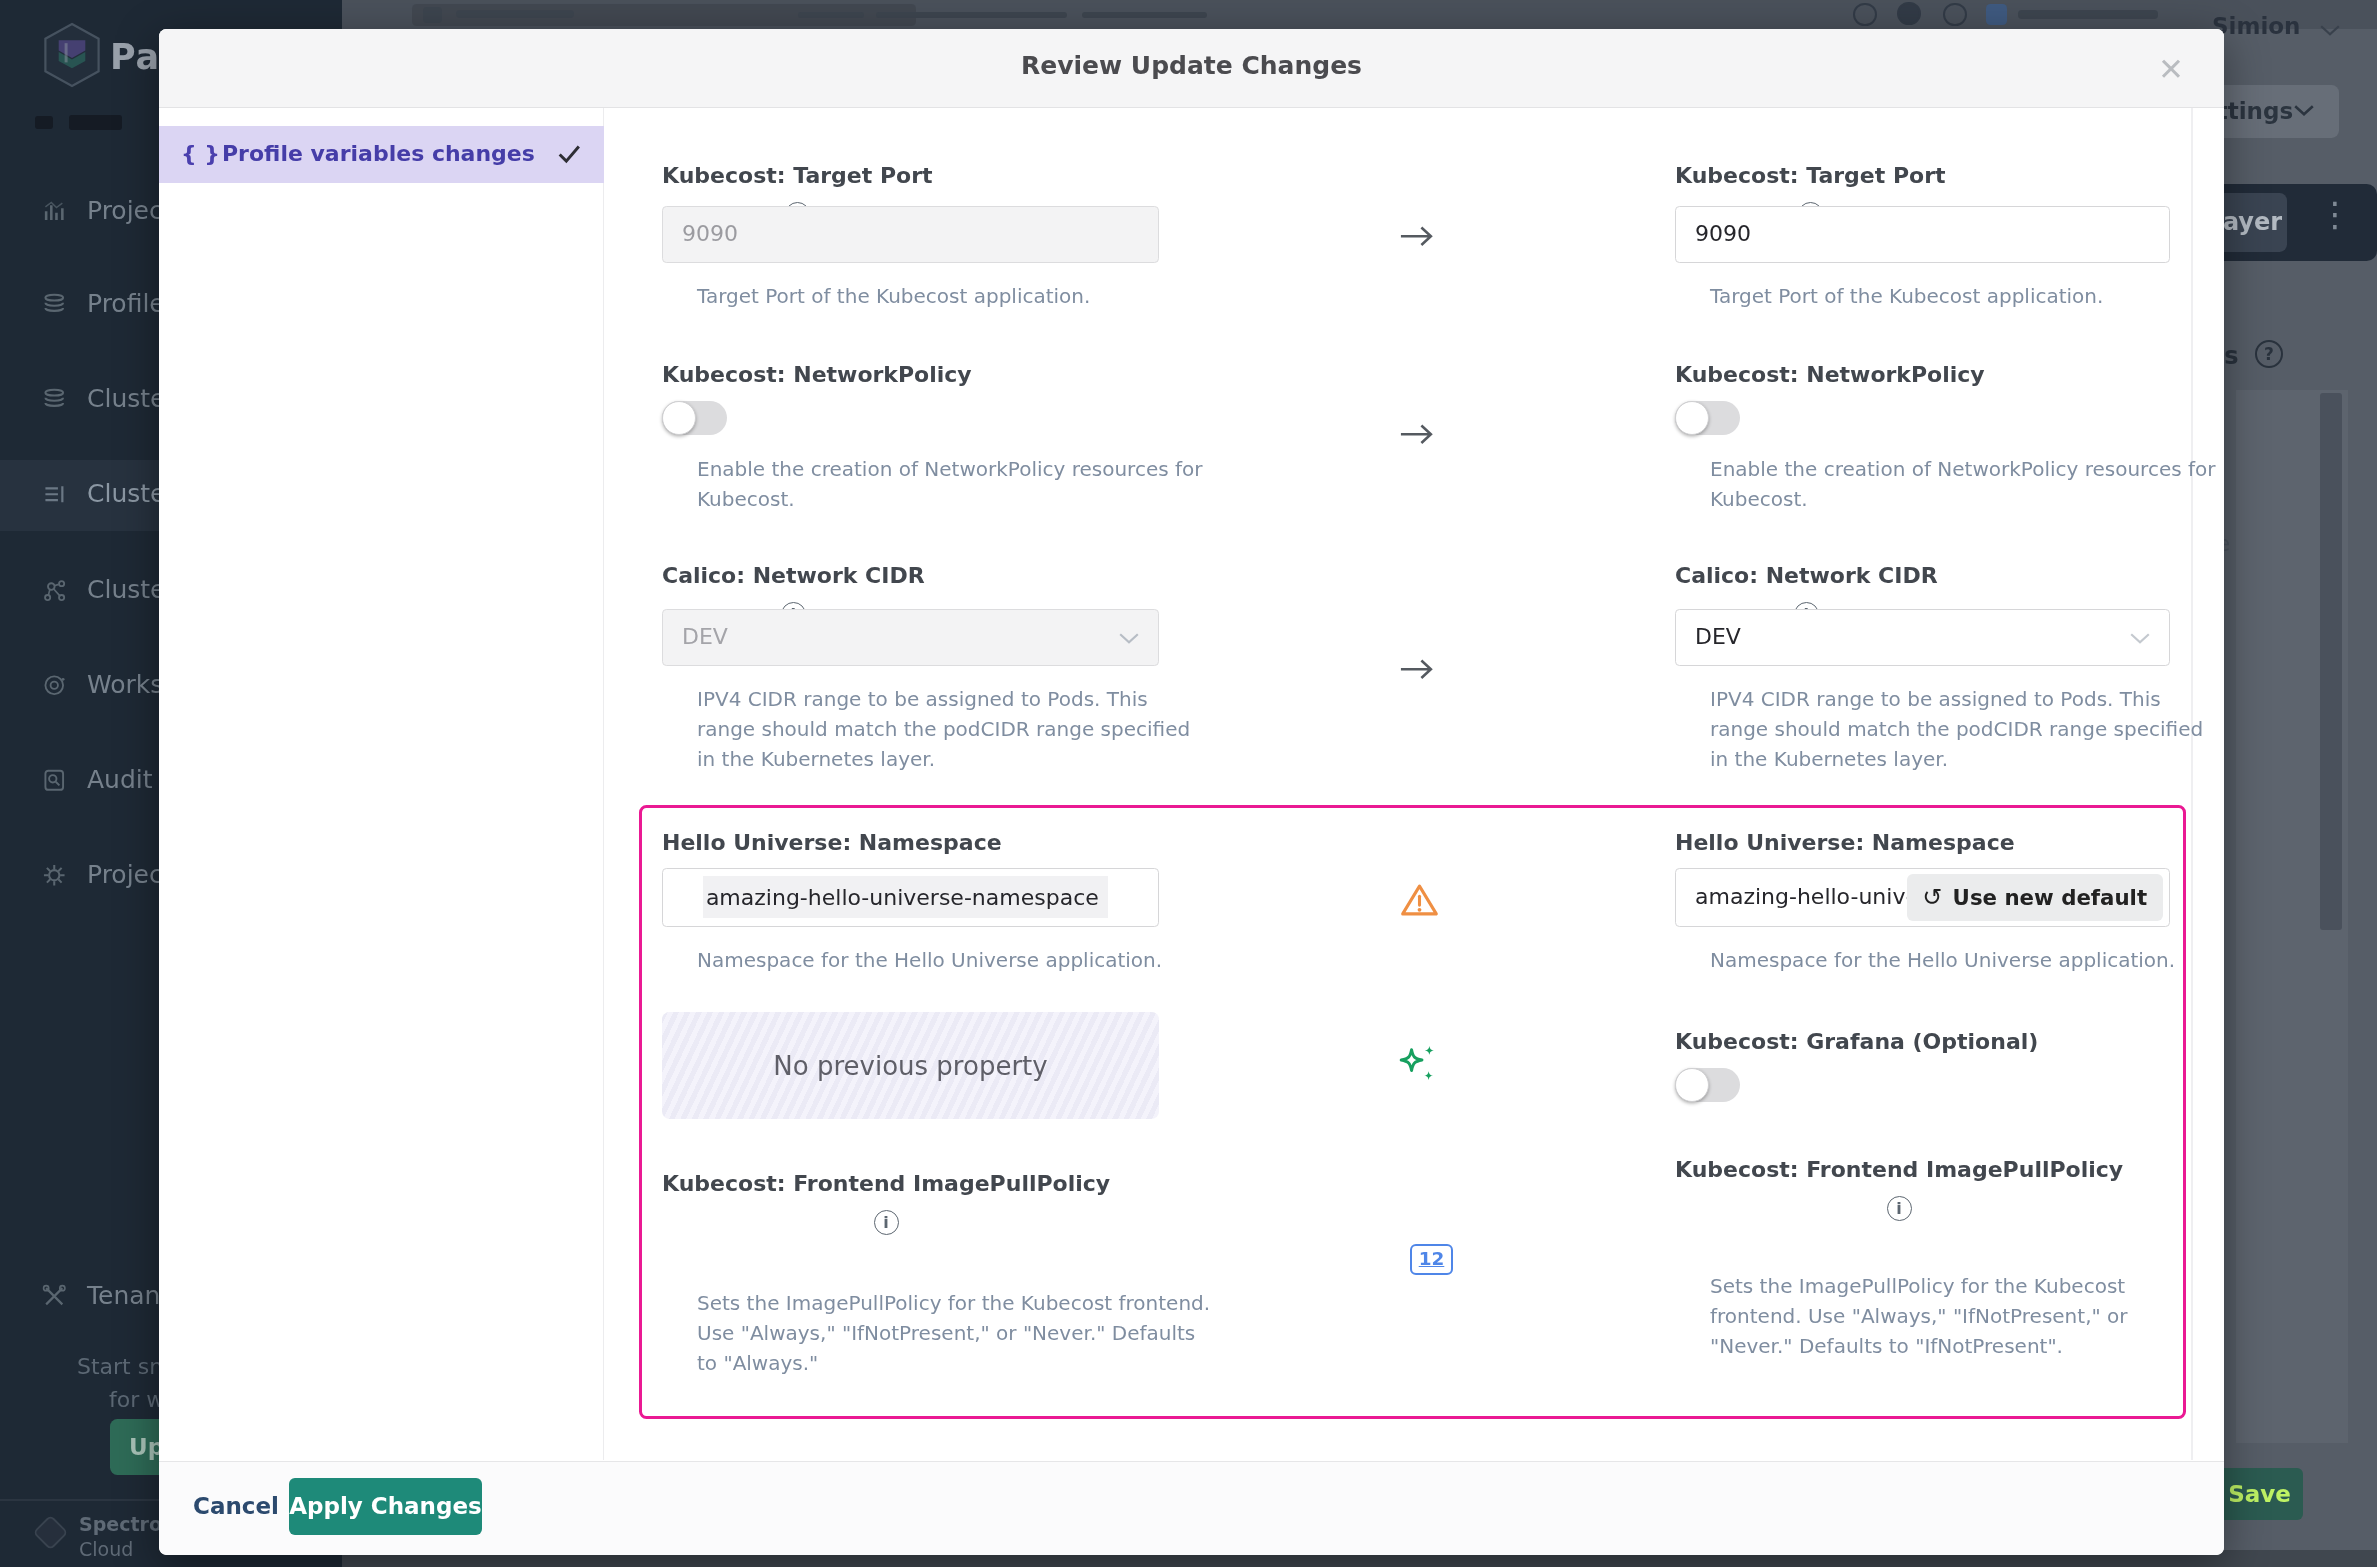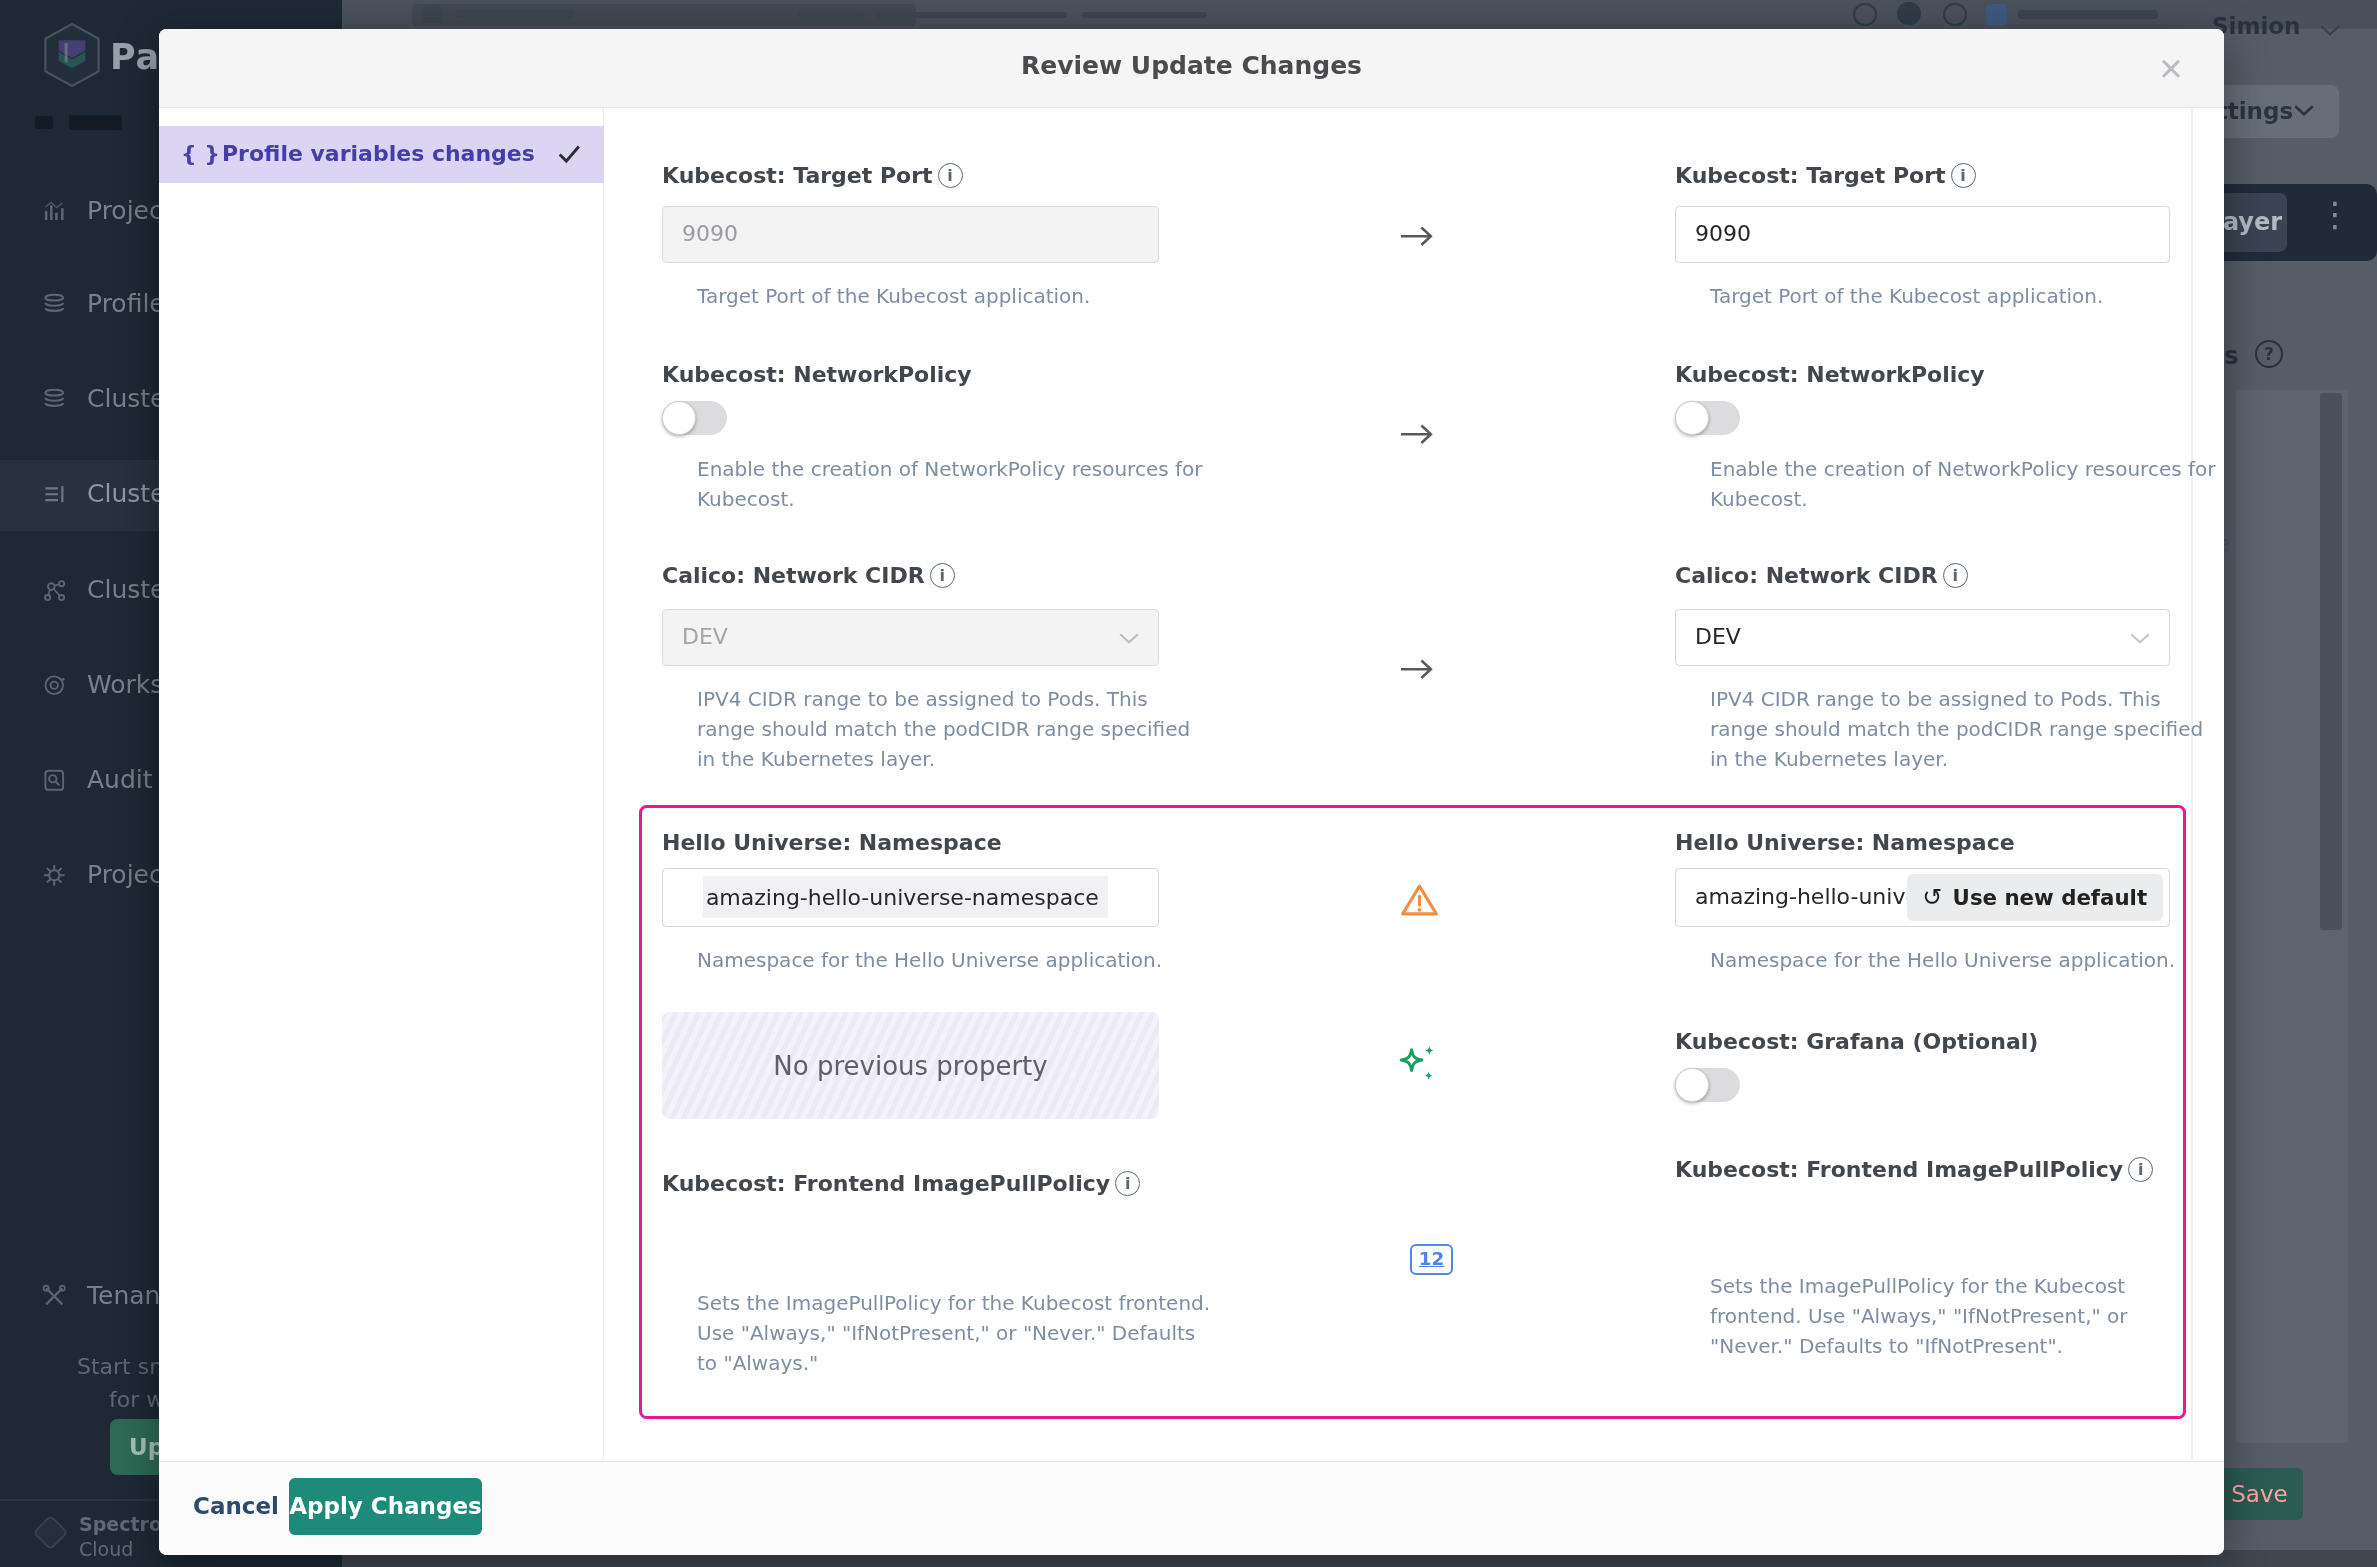--- a/index.html
+++ b/index.html
@@ -31,38 +31,38 @@
   .settings-btn{position:absolute;left:2199px;top:85px;width:140px;height:53px;background:#676e78;border-radius:7.4px;}
   .settings-lb{position:absolute;left:17.7px;top:13.2px;font-size:23px;font-weight:bold;color:#2b343f;}
   .tabbar{position:absolute;left:2202px;top:184px;width:175px;height:77px;background:#212b38;border-radius:10.3px;}
   .tab-pill{position:absolute;left:7.4px;top:8.8px;width:78px;height:59px;background:#3a4452;border-radius:7.4px;text-align:center;line-height:59px;font-size:24px;font-weight:bold;color:#b3bac2;}
   .tab-dots{position:absolute;left:116px;top:10.3px;font-size:34px;color:#7f8994;}
   .bg-heading{position:absolute;left:2208px;top:342px;font-size:24px;font-weight:bold;color:#29323d;}
   .q-circle{position:absolute;left:2255px;top:340px;width:28px;height:28px;border:2.2px solid #29323d;border-radius:50%;text-align:center;line-height:25px;font-size:17px;font-weight:bold;color:#29323d;}
   .bg-frag{position:absolute;left:2217px;top:531px;font-size:21.3px;color:#49525d;}
   .bg-panel{position:absolute;left:2236px;top:390px;width:112px;height:1053px;background:#5d646e;}
   .bg-thumb{position:absolute;left:2320px;top:393px;width:22px;height:537px;background:#4a515c;border-radius:2.9px;}
-  .save-btn{position:absolute;left:2216px;top:1468px;width:87px;height:52px;background:#2b5b51;border-radius:5.9px;text-align:center;line-height:52px;font-size:23px;font-weight:normal;color:#fca5a5;}
+  .save-btn{position:absolute;left:2216px;top:1468px;width:87px;height:52px;background:#2b5b51;border-radius:5.9px;text-align:center;line-height:52px;font-size:23px;font-weight:bold;color:#bef264;}
 
   
   .modal{position:absolute;left:159px;top:29.4px;width:2065px;height:1526px;background:#fff;border-radius:7.4px;box-shadow:0 11.8px 44px rgba(0,0,0,.4);}
   .m-header{position:absolute;left:0;top:0;width:2065px;height:79px;background:#f5f5f6;border-bottom:1.5px solid #e3e3e5;border-radius:7.4px 7.4px 0 0;}
   .m-title{position:absolute;left:50%;top:22px;transform:translateX(-50%);font-size:25px;font-weight:bold;color:#4b4b4f;white-space:nowrap;}
   .m-close{position:absolute;left:1999px;top:22px;font-size:31px;color:#b9bcc0;cursor:pointer;}
   .m-left{position:absolute;left:0;top:79px;width:445px;height:1352px;background:#fff;border-right:1.5px solid #ececee;}
   .m-nav-item{position:absolute;left:0;top:97px;width:445px;height:57px;background:#dbd5f3;}
   .m-nav-braces{position:absolute;left:22px;top:14.7px;font-size:22px;font-weight:bold;color:#4a3fae;}
   .m-nav-lb{position:absolute;left:63px;top:14.7px;font-size:22px;font-weight:bold;color:#453da8;white-space:nowrap;}
   .m-nav-check{position:absolute;left:397px;top:16px;}
   .m-footer{position:absolute;left:0;top:1432px;width:2065px;height:94px;background:#fbfbfc;border-top:1.5px solid #e6e6e8;border-radius:0 0 7.4px 7.4px;}
   .cancel-lb{position:absolute;left:34px;top:31px;font-size:23px;font-weight:bold;color:#2c4a6e;cursor:pointer;}
   .apply-btn{position:absolute;left:130px;top:16px;width:193px;height:57px;background:#1e8a79;border-radius:5.9px;text-align:center;line-height:57px;font-size:23px;font-weight:bold;color:#fff;cursor:pointer;}
   .gutter{position:absolute;left:2032px;top:79px;width:1.5px;height:1352px;background:#efeff1;}
 
-  .flabel{position:absolute;font-size:22px;font-weight:bold;color:#42474e;white-space:nowrap;display:flex;align-items:center;gap:5px;}
+  .flabel{position:absolute;font-size:22px;font-weight:bold;color:#42474e;white-space:nowrap;display:flex;align-items:center;gap:14px;flex-direction:column;}
   .info{width:25px;height:25px;border:1.8px solid #5c6670;border-radius:50%;display:inline-flex;align-items:center;justify-content:center;font-size:16px;font-weight:bold;color:#5c6670;}
   .fdesc{position:absolute;width:515px;font-size:20px;line-height:30px;color:#7f8da0;margin-left:35px;}
   .tinput{position:absolute;width:497px;height:57px;background:#fff;border:1.5px solid #d6d6d8;border-radius:4.4px;font-size:22px;color:#26262b;line-height:54px;padding-left:19px;overflow:hidden;}
   .tinput.dis{background:#f3f3f4;color:#9b9ba0;border-color:#dcdcde;}
   .tselect{position:absolute;width:497px;height:57px;background:#fff;border:1.5px solid #d6d6d8;border-radius:4.4px;font-size:22px;color:#26262b;line-height:54px;padding-left:19px;}
   .tselect.dis{background:#f3f3f4;color:#a4a4a9;border-color:#dcdcde;}
   .sel-chev{position:absolute;right:17.7px;top:22px;}
   .hl{background:#f1f1f3;padding:8.8px 8.8px 8.8px 2.9px;margin-left:21px;}
   .toggle{position:absolute;width:65px;height:34px;border-radius:17px;background:#dcdcde;cursor:pointer;}
   .toggle .knob{position:absolute;left:0;top:0;width:34px;height:34px;border-radius:50%;background:#fff;border:0.7px solid #d0d0d2;box-shadow:0 1.5px 3.7px rgba(0,0,0,.3);}

